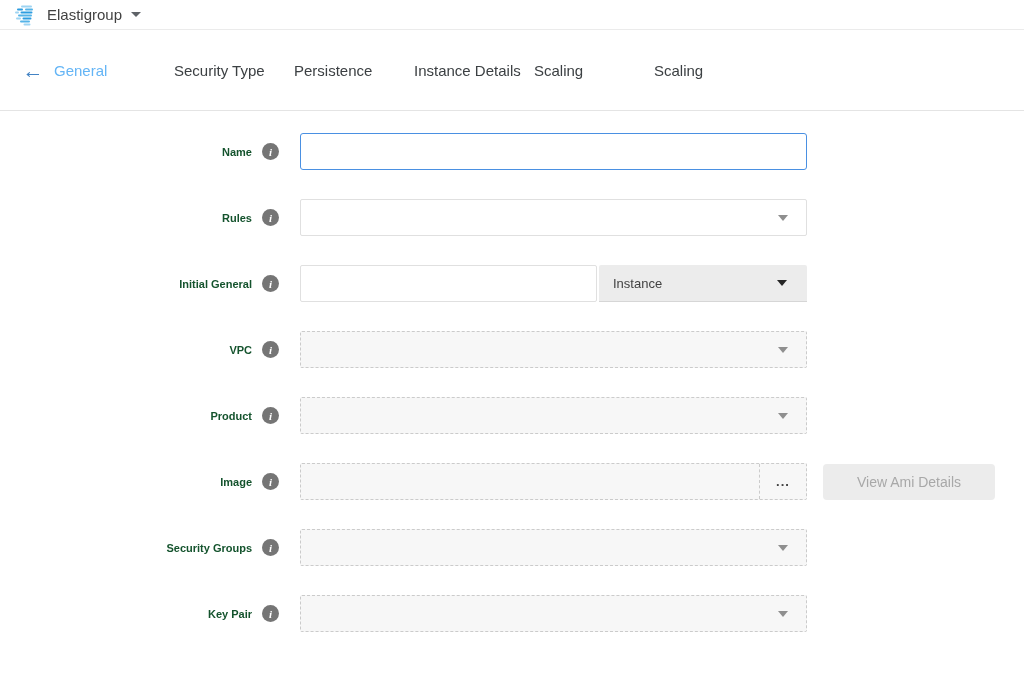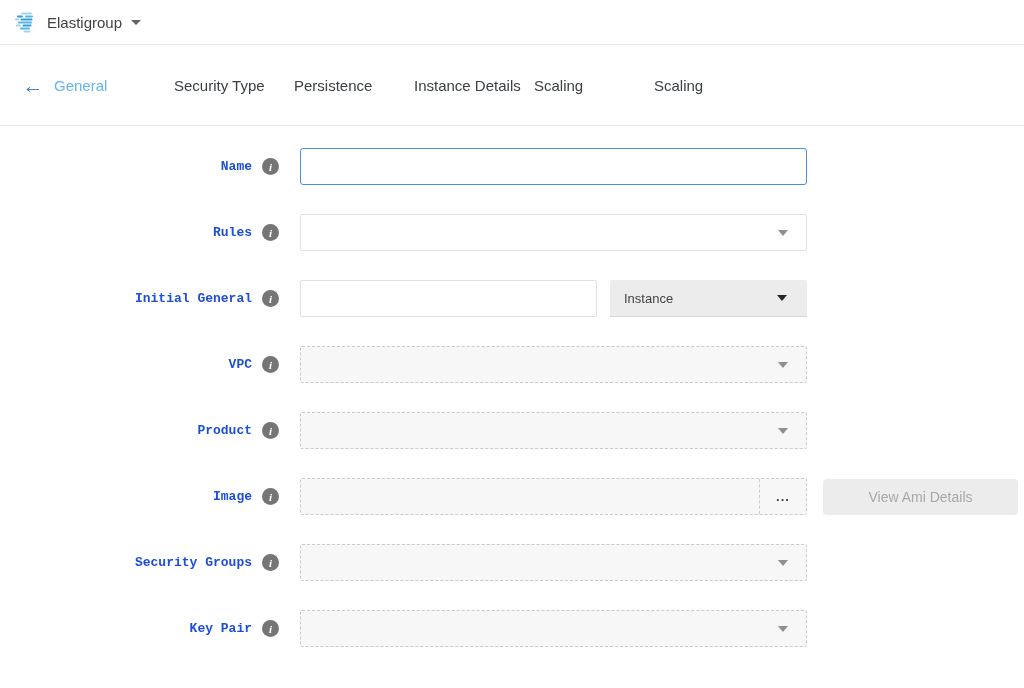--- a/index.html
+++ b/index.html
@@ -1,20 +1,20 @@
 <!DOCTYPE html>
 <html><head>
 <meta charset="utf-8">
 <style>
   * { margin:0; padding:0; box-sizing:border-box; }
   html,body { width:1024px; height:688px; background:#fff; overflow:hidden;
     font-family:"Liberation Sans", sans-serif; }
 
   
-  .topbar { height:45px; display:flex; align-items:center; padding:0 14px;
+  .topbar { height:30px; display:flex; align-items:center; padding:0 14px;
     border-bottom:1px solid #ebebeb; background:#fff; }
   .app-switcher { display:flex; align-items:center; cursor:pointer; }
   .logo { width:24px; height:24px; margin-right:9px; }
   .app-title { font-size:15px; color:#424242; }
   .caret-down-sm { width:0; height:0; border-left:5px solid transparent;
     border-right:5px solid transparent; border-top:5px solid #5f6368; margin-left:9px; }
 
   
   .tabbar { height:81px; display:flex; align-items:center; border-bottom:1px solid #e4e4e4;
     background:#fff; padding-left:20px; }
@@ -23,56 +23,56 @@
   .tabs { display:flex; }
   .tab { width:120px; text-align:left; font-size:15px; color:#3c4043;
     cursor:pointer; white-space:nowrap; }
   .tab.active { color:#64b5f6; }
 
   
   .form { padding-top:22px; }
   .row { display:flex; align-items:center; height:37px; margin-bottom:29px; }
   .label-cell { width:300px; display:flex; align-items:center;
     justify-content:flex-end; padding-right:21px; }
-  .field-label { font-size:13px; font-weight:bold; color:#1d4ed8; white-space:nowrap;font-family:Liberation Mono, monospace; }
+  .field-label { font-size:11px; font-weight:bold; color:#14532d; white-space:nowrap; }
   .info-icon { width:17px; height:17px; border-radius:50%; background:#757575;
     color:#fff; font-size:11px; font-weight:bold; font-style:italic;
     display:flex; align-items:center; justify-content:center; margin-left:10px;
     cursor:pointer; flex:0 0 17px; font-family:"Liberation Serif", serif; }
 
   .control { width:507px; height:37px; position:relative; }
 
   .text-input { width:100%; height:100%; border:1px solid #d9d9d9; border-radius:3px;
     outline:none; padding:0 10px; font-size:14px; color:#333; background:#fff; }
   .text-input.focused { border:1.5px solid #4a90e2; }
 
   .select { width:100%; height:100%; border:1px solid #e0e0e0; border-radius:2px;
     background:#fff; position:relative; cursor:pointer; }
   .caret { position:absolute; right:18px; top:50%; margin-top:-3px; width:0; height:0;
     border-left:5px solid transparent; border-right:5px solid transparent;
     border-top:6px solid #8f8f8f; }
   .select.disabled, .dashed { border:1px dashed #cbcbcb; background:#f7f7f7;
     cursor:default; border-radius:2px; }
 
-  .split { display:flex; gap:13px; }
+  .split { display:flex; gap:2px; }
   .split .num-input { flex:0 0 297px; height:37px; border:1px solid #e0e0e0;
     border-radius:2px; background:#fff; outline:none; padding:0 10px; font-size:14px; }
   .unit-select { flex:1; height:37px; background:#ececec; border:none;
     border-bottom:1px solid #d6d6d6; border-radius:2px 2px 0 0; position:relative;
     display:flex; align-items:center; padding-left:14px; cursor:pointer; }
   .unit-select .unit-label { font-size:13px; color:#424242; }
   .unit-select .caret { border-top-color:#252525; right:20px; }
 
   .browse-input { width:100%; height:100%; position:relative; }
   .browse-ellipsis { position:absolute; right:0; top:0; width:47px; height:100%;
     border-left:1px dashed #cbcbcb; display:flex; align-items:center;
     justify-content:center; font-size:13px; font-weight:bold; color:#424242;
     letter-spacing:1px; }
 
-  .action-btn { margin-left:16px; width:195px; height:36px; background:#ececec;
+  .action-btn { margin-left:16px; width:172px; height:36px; background:#ececec;
     border:none; border-radius:4px; font-size:14px; color:#a8a8a8;
     font-family:"Liberation Sans", sans-serif; }
 </style>
 </head>
 <body>
 
 <div class="topbar">
   <div class="app-switcher">
     <svg class="logo" viewBox="0 0 24 24">
       <rect x="7" y="2.5" width="11" height="2" rx="1" fill="#9ed4f2"></rect>

